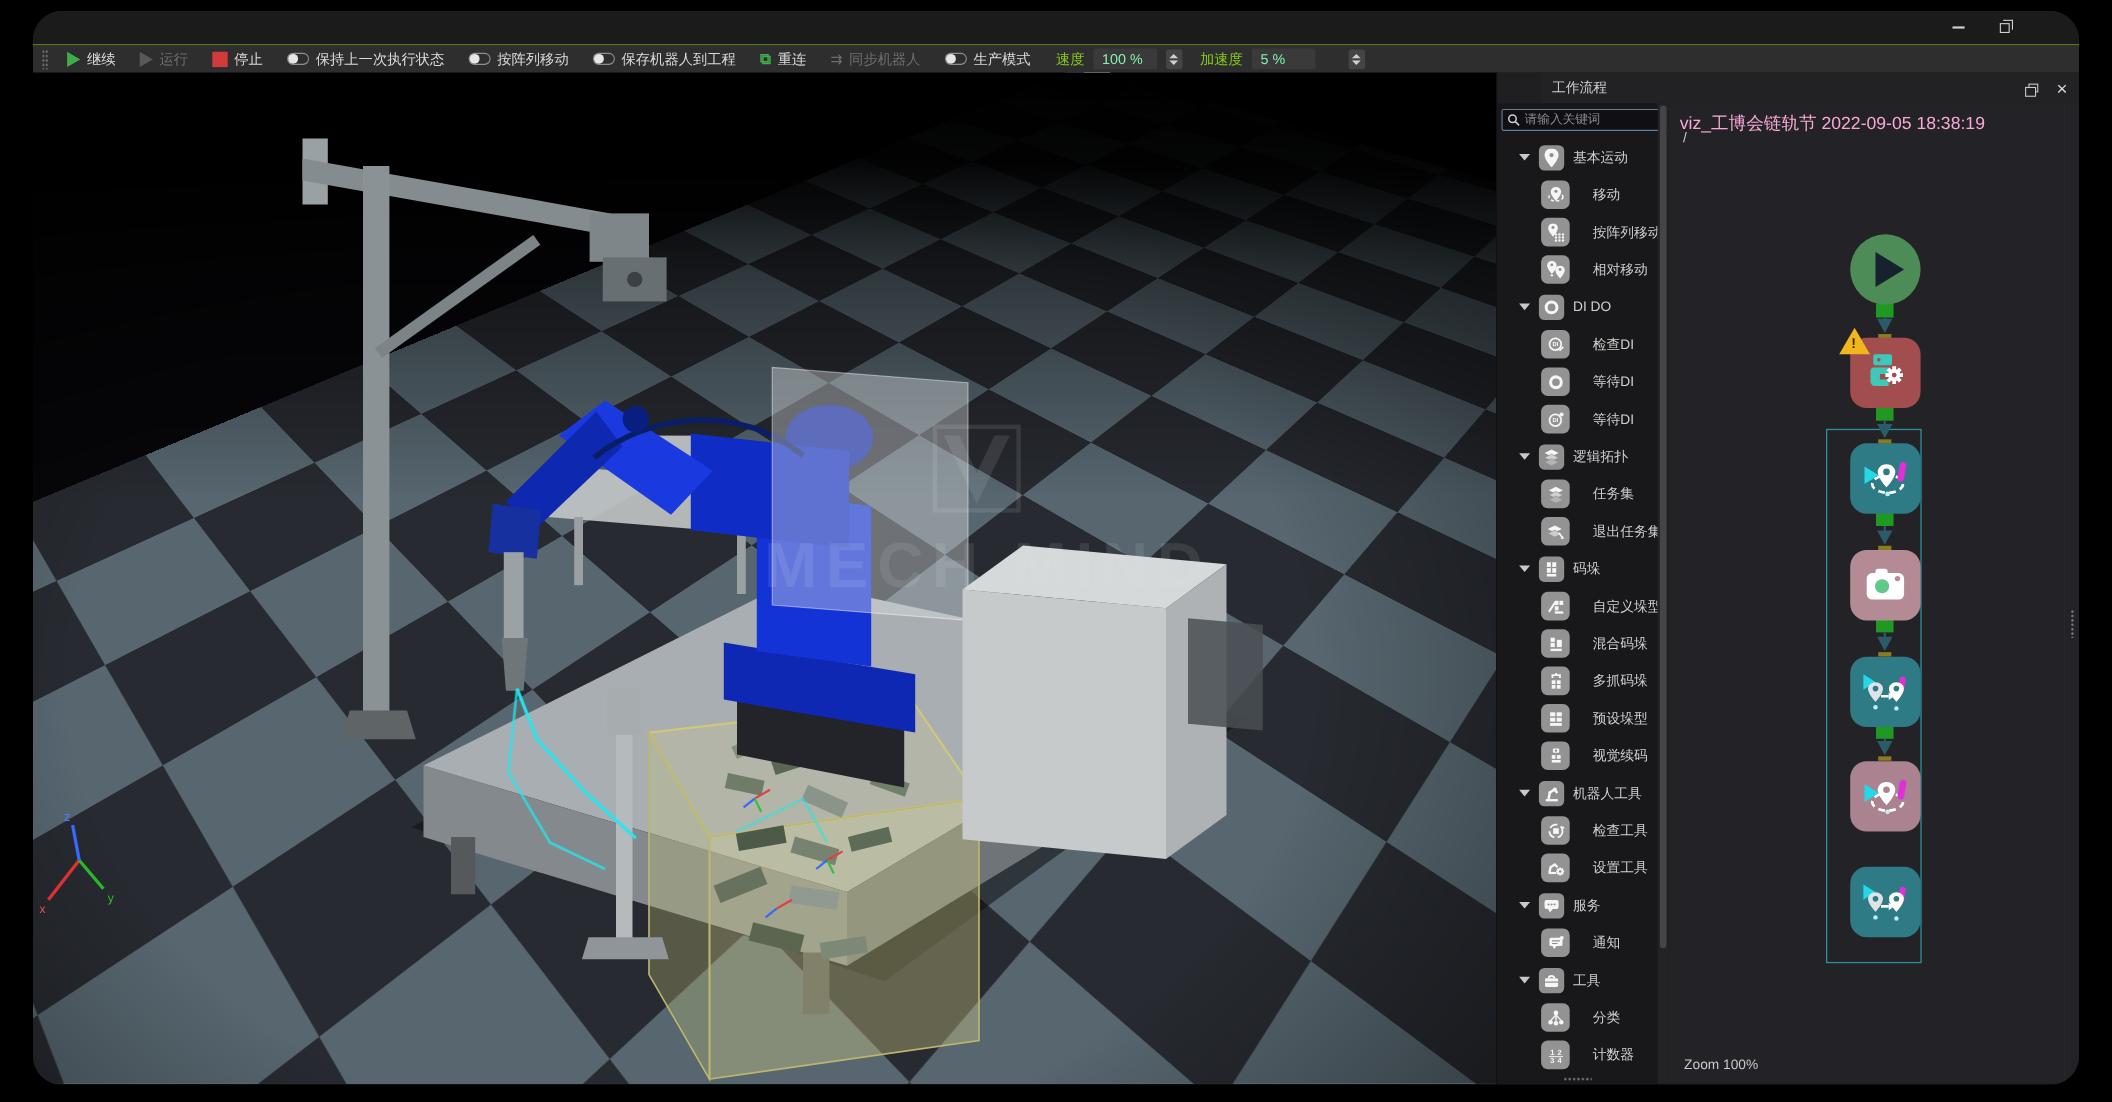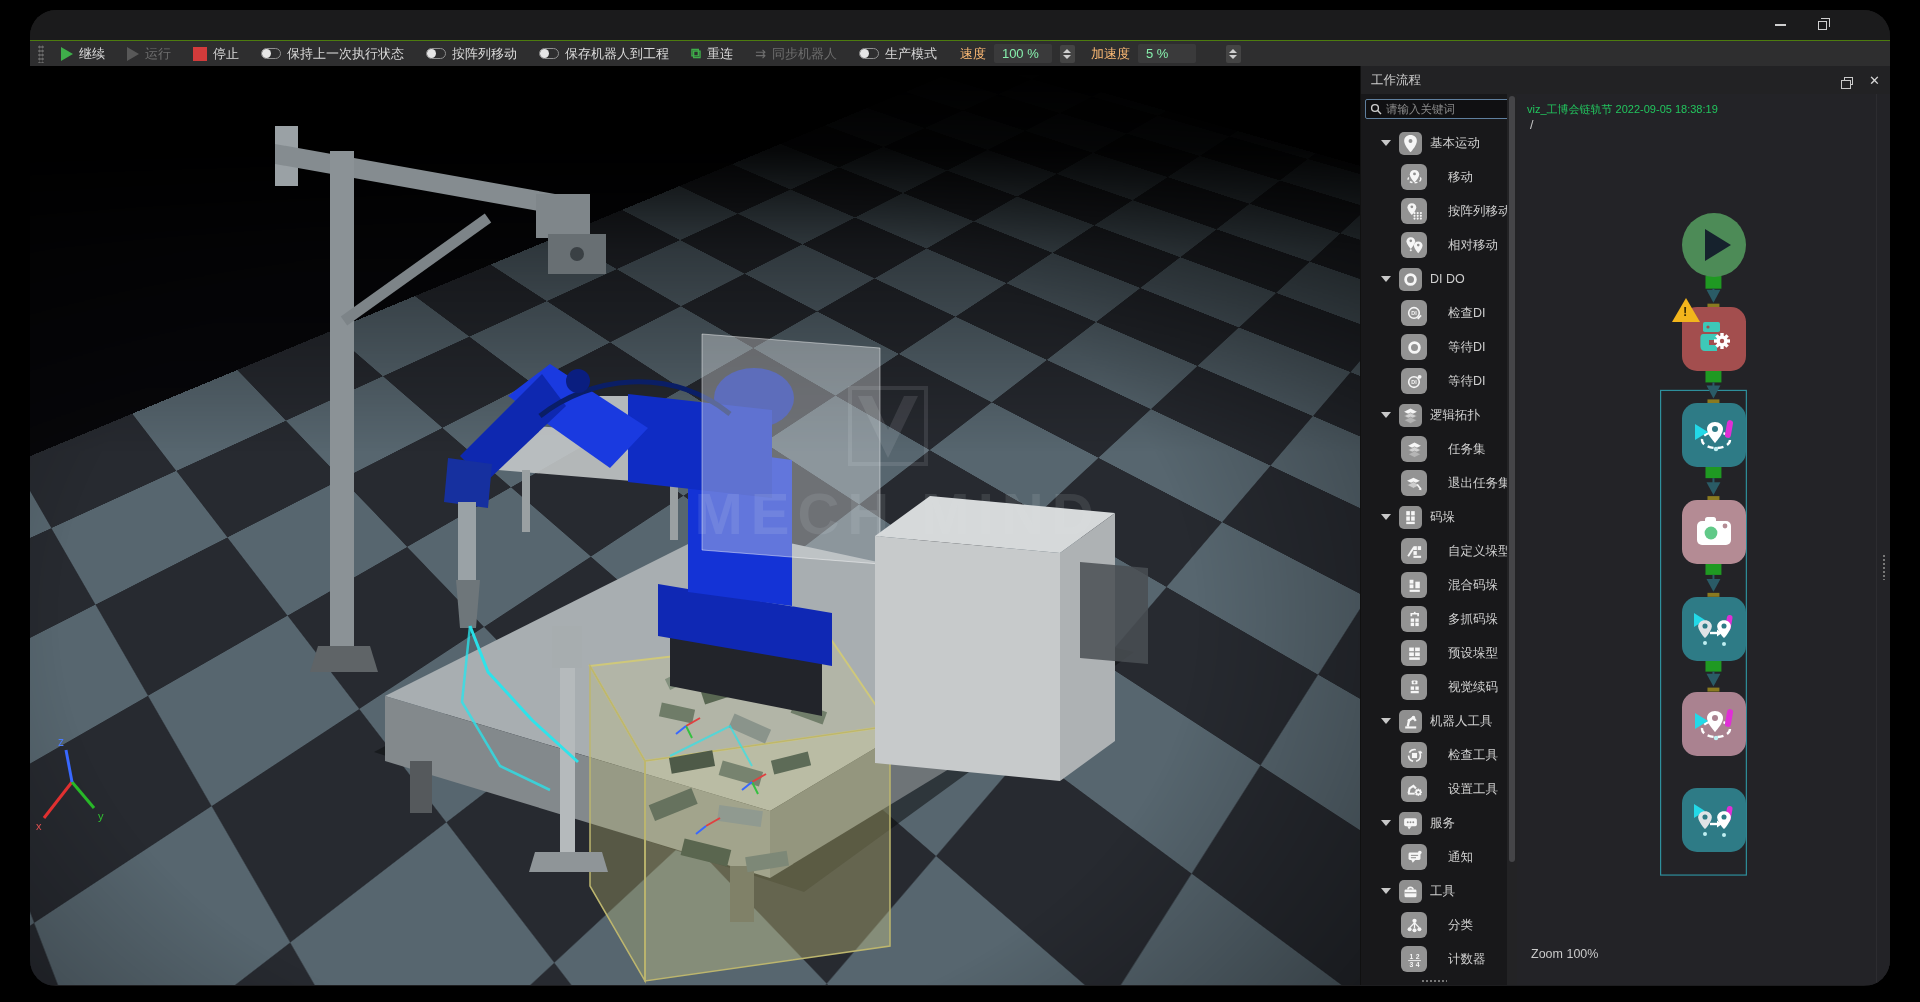--- a/index.html
+++ b/index.html
@@ -28,21 +28,21 @@
     font-size:13px; padding:2px 7px; cursor:default; font-family:inherit; }
   .tbtn.disabled { color:#6e6e6e; }
   .play { width:0; height:0; border-style:solid; border-width:7px 0 7px 12px; border-color:transparent; }
   .play.green { border-left-color:#3fae4a; }
   .play.gray { border-left-color:#585858; }
   .stopsq { width:14px; height:14px; background:#d23b3b; display:inline-block; }
   .toggle { position:relative; width:20px; height:11px; border:1px solid #8f8f8f; border-radius:6px; display:inline-block; }
   .toggle::before { content:""; position:absolute; left:0px; top:0px; width:9px; height:9px; border-radius:50%; background:#e6e6e6; }
   .linkico { color:#3fae4a; font-size:14px; font-weight:bold; }
   .syncico { color:#6e6e6e; font-size:13px; }
-  .tlabel { color:#fdba74; padding-left:8px; }
+  .tlabel { color:#84cc16; padding-left:8px; }
   .valbox { min-width:58px; padding:2px 8px; background:#3a3a3b; border-radius:2px; color:#86efac; text-align:left; }
   .spin { width:15px; height:18px; background:#444; border-radius:2px; display:inline-flex; flex-direction:column;
     align-items:center; justify-content:center; gap:2px; }
   .spin i { width:0; height:0; border-style:solid; display:block; }
   .spin .up { border-width:0 4px 4px 4px; border-color:transparent transparent #cfcfcf transparent; }
   .spin .dn { border-width:4px 4px 0 4px; border-color:#cfcfcf transparent transparent transparent; }
   .gap30 { width:14px; }
 
   
   .content { display:flex; height:919px; }
@@ -51,21 +51,21 @@
   .floor { position:absolute; left:-900px; top:-250px; width:3400px; height:2800px;
     background:repeating-conic-gradient(#57666f 0% 25%, #272a30 25% 50%); background-size:292px 292px;
     transform:rotateX(61deg) rotateZ(-41deg); transform-origin:50% 30%; }
   .vignette { position:absolute; inset:0;
     background:linear-gradient(180deg,#000 0%, rgba(0,0,0,.92) 9%, rgba(0,0,0,.45) 20%, rgba(0,0,0,0) 42%),
                radial-gradient(ellipse at 45% 60%, rgba(0,0,0,0) 55%, rgba(0,0,0,.55) 100%); }
   .scene { position:absolute; inset:0; pointer-events:none; }
 
   
   .rightpanel { width:530px; height:100%; background:#1f1f21; display:flex; flex-direction:column; border-left:1px solid #101010; }
-  .panel-header { height:28px; display:flex; align-items:center; padding:0 10px; background:#222224; }
+  .panel-header { height:28px; display:flex; align-items:center; padding:0 10px; background:#222224;margin-left:40px; }
   .panel-title { color:#cfcfcf; font-size:12.5px; }
   .panel-controls { margin-left:auto; display:flex; align-items:center; gap:16px; }
   .ico-float { position:relative; width:9px; height:8px; border:1.3px solid #c9c9c9; display:inline-block; }
   .ico-float::before { content:""; position:absolute; left:-4px; top:2px; width:8px; height:7px;
     border:1.3px solid #c9c9c9; background:#222224; }
   .ico-close { color:#d8d8d8; font-size:13px; line-height:1; }
   .panel-body { flex:1; display:flex; min-height:0;justify-content:center; }
 
   .stepcol { width:146px; background:#18181a; display:flex; flex-direction:column; position:relative; }
   .searchrow { height:30px; display:flex; align-items:center; gap:6px; padding:0 4px; }
@@ -85,32 +85,32 @@
   .badge.sm { width:23px; height:23px; border-radius:5px; }
   .badge.lg { width:26px; height:26px; border-radius:6px; background:#939393; }
   .tree-label { color:#cfcfcf; font-size:12.5px; white-space:nowrap; }
   .list-dots { position:absolute; bottom:2px; left:50%; transform:translateX(-50%); width:26px; height:4px;
     background-image:radial-gradient(#777 1px, transparent 1.2px); background-size:4px 4px; }
 
   .vscroll { width:10px; background:#232325; position:relative; }
   .vscroll .thumb { position:absolute; left:2px; top:2px; width:6px; height:86%; background:#454548; border-radius:3px; }
 
   .flowcanvas { flex:1; position:relative; background:#232327; overflow:hidden; }
-  .flow-title { position:absolute; left:10px; top:8px; color:#22c55e; font-size:11px; white-space:nowrap; }
+  .flow-title { position:absolute; left:10px; top:8px; color:#f9a8d4; font-size:16px; white-space:nowrap; }
   .flow-path { position:absolute; left:13px; top:24px; color:#c9c9c9; font-size:12.5px; }
   .connectors { position:absolute; inset:0; width:100%; height:100%; }
   .node { position:absolute; width:64px; height:64px; border-radius:15px; display:flex; align-items:center;
     justify-content:center; }
   .node.start { border-radius:50%; }
   .start-tri { width:0; height:0; border-style:solid; border-width:16px 0 16px 26px;
     border-color:transparent transparent transparent #16222d; margin-left:8px; }
   .warn { position:absolute; left:-10px; top:-9px; width:0; height:0; border-style:solid;
     border-width:0 14px 24px 14px; border-color:transparent transparent #f2b51c transparent; }
   .warn::after { content:"!"; position:absolute; left:-3px; top:6px; color:#3a2c00; font-size:13px; font-weight:bold; }
-  .zoomlabel { position:absolute; left:14px; bottom:24px; color:#c9c9c9; font-size:12.5px; }
+  .zoomlabel { position:absolute; left:14px; bottom:10px; color:#c9c9c9; font-size:12.5px; }
 
   .collapsebar { width:14px; background:#232327; border-left:1px solid #2c2c30; position:relative; }
   .dots-v { position:absolute; top:460px; left:50%; transform:translateX(-50%); width:4px; height:26px;
     background-image:radial-gradient(#777 1px, transparent 1.2px); background-size:4px 4px; }
 
   .search-ico svg { display:block; }
 </style>
 </head>
 <body>
 

